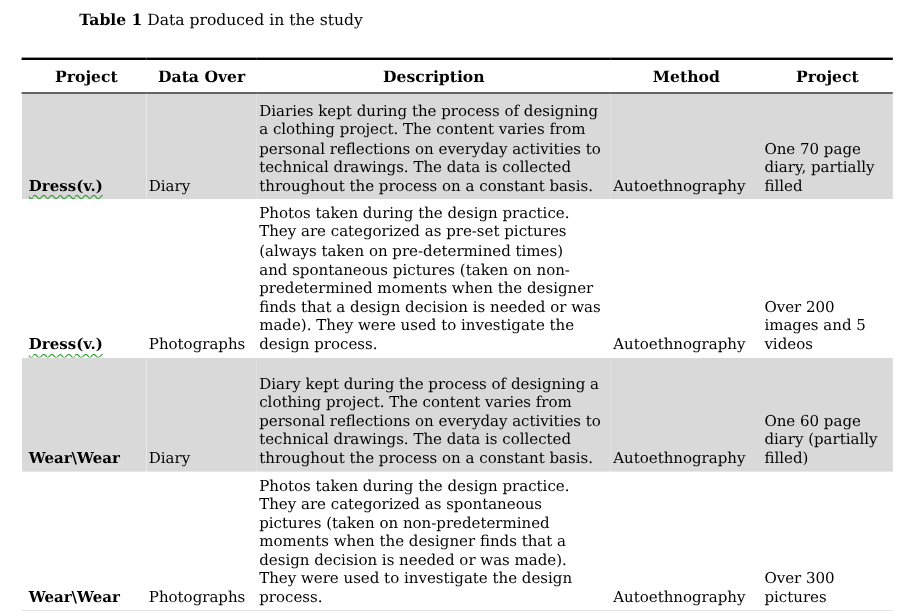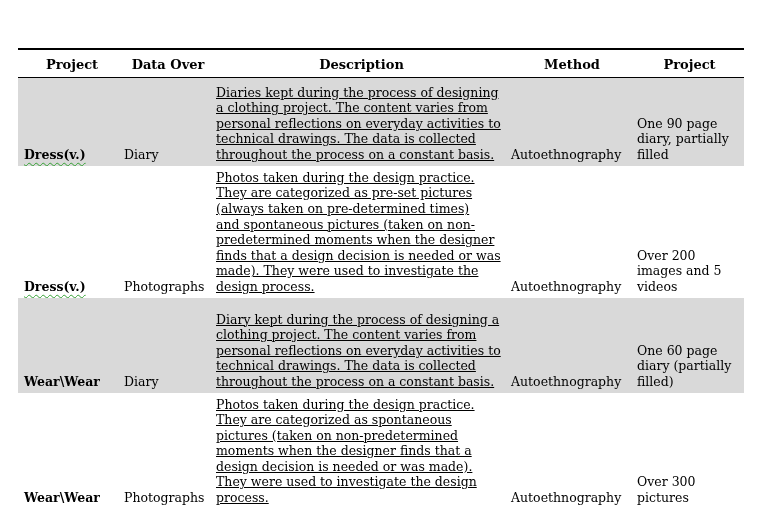--- a/index.html
+++ b/index.html
@@ -58,21 +58,21 @@
 
   tbody td {
     vertical-align: bottom;
     padding: 4px 4px 3px 2px;
     overflow: hidden;
   }
   tbody td.project {
     font-weight: bold;
     padding-left: 6px;
   }
-  tbody td.description { white-space: pre-line; text-decoration: underline; }
+  tbody td.description { white-space: pre-line; }
 
   tr.shaded { background: #d9d9d9; }
   tr.r0 { height: 88px; }
   tr.r1 { height: 132px; }
   tr.r2 { height: 95px; }
   tr.r3 { height: 103px; }
 
   .misspell {
     text-decoration: underline;
     text-decoration-style: wavy;
@@ -80,20 +80,23 @@
     text-decoration-thickness: 1px;
     text-underline-offset: 3px;
     margin-top: 17px;
   }
 </style>
 </head>
 <body>
 
 <div class="page">
 
+  <p class="caption">
+    <span class="cap-label">Table 1</span><span class="cap-text">Data produced in the study</span>
+  </p>
 
   <table class="data">
     <colgroup>
       <col class="c-project">
       <col class="c-datatype">
       <col class="c-description">
       <col class="c-method">
       <col class="c-quantity">
     </colgroup>
     <thead>
@@ -104,21 +107,21 @@
         <th>Method</th>
         <th>Project</th>
       </tr>
     </thead>
     <tbody>
       <tr class="r0 shaded">
         <td class="project"><span class="misspell">Dress(v.)</span></td>
         <td>Diary</td>
         <td class="description">Diaries kept during the process of designing a clothing project. The content varies from personal reflections on everyday activities to technical drawings. The data is collected throughout the process on a constant basis.</td>
         <td>Autoethnography</td>
-        <td>One 90 page diary, partially filled</td>
+        <td>One 70 page diary, partially filled</td>
       </tr>
       <tr class="r1">
         <td class="project"><span class="misspell">Dress(v.)</span></td>
         <td>Photographs</td>
         <td class="description">Photos taken during the design practice. They are categorized as pre-set pictures (always taken on pre-determined times)
 and spontaneous pictures (taken on non-predetermined moments when the designer finds that a design decision is needed or was made). They were used to investigate the design process.</td>
         <td>Autoethnography</td>
         <td>Over 200 images and 5 videos</td>
       </tr>
       <tr class="r2 shaded">

